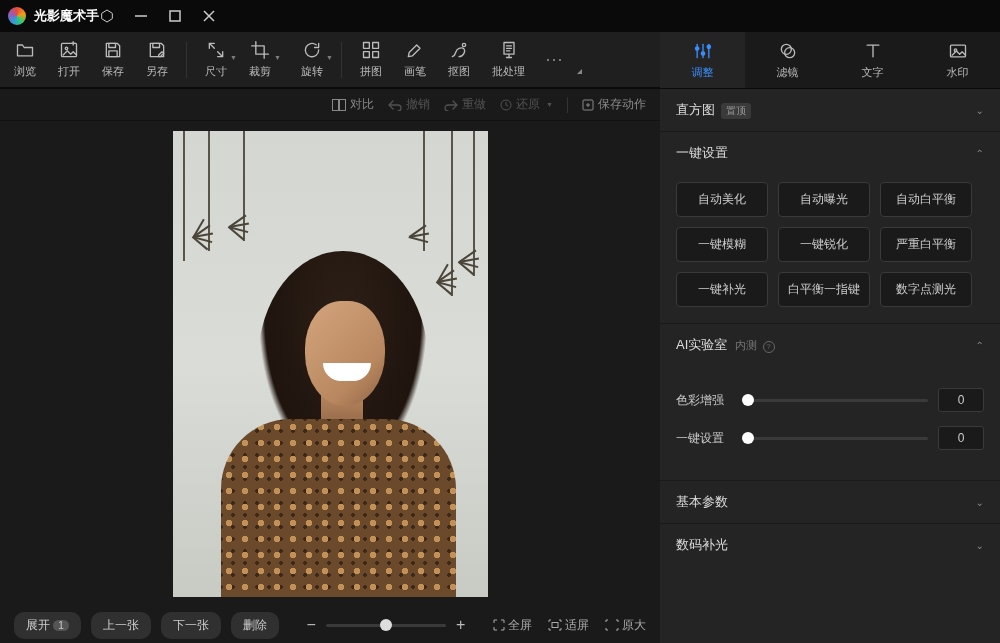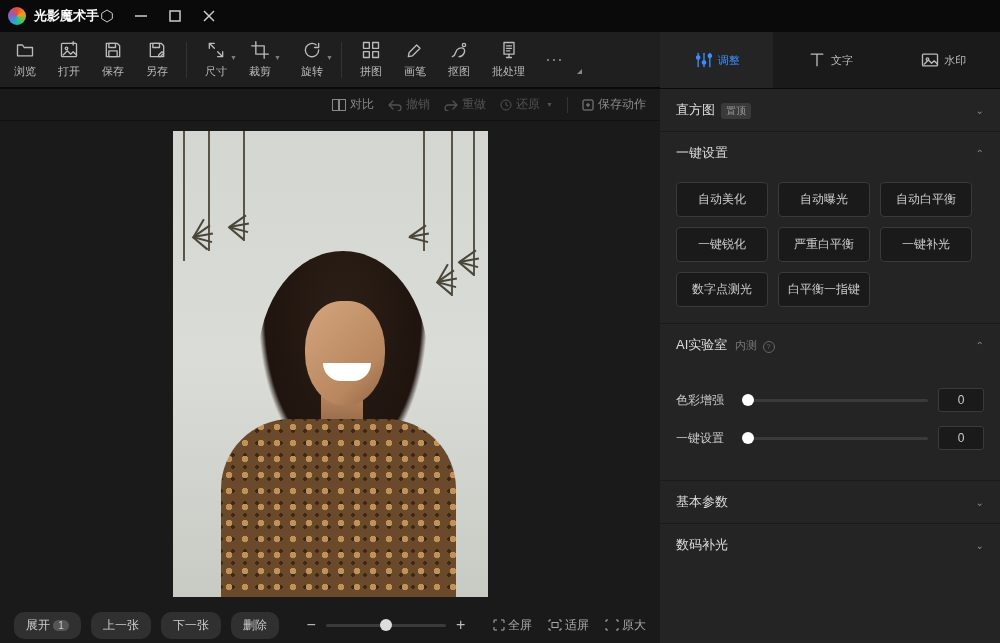--- a/index.html
+++ b/index.html
@@ -15,21 +15,21 @@
 .toolbar { height: 56px; background: #1f1f1f; display: flex; align-items: center; padding: 0 14px; border-bottom: 1px solid #0a0a0a; }
 .tb-group { display: flex; align-items: center; gap: 22px; }
 .tb-sep { width: 1px; height: 36px; background: #333; margin: 0 18px; }
 .tb-item { display: flex; flex-direction: column; align-items: center; gap: 4px; cursor: pointer; color: #bbb; }
 .tb-icon { width: 20px; height: 20px; display: flex; align-items: center; justify-content: center; }
 .tb-label { font-size: 11px; }
 .tb-more { color: #888; font-size: 18px; padding: 0 6px; cursor: pointer; }
 .tb-triangle { width: 0; height: 0; border-left: 5px solid transparent; border-bottom: 5px solid #888; margin-top: 24px; cursor: pointer; }
 
 .tabbar { display: flex; height: 56px; }
-.tab { flex: 1; display: flex; align-items: center; justify-content: center; gap: 4px; font-size: 11px; color: #bbb; cursor: pointer; background: #1a1a1a; }
+.tab { flex: 1; display: flex; flex-direction: column; align-items: center; justify-content: center; gap: 4px; font-size: 11px; color: #bbb; cursor: pointer; background: #1a1a1a; }
 .tab.active { color: #3b8eff; background: #242424; }
 .tab-icon { width: 20px; height: 20px; display: flex; align-items: center; justify-content: center; }
 
 .body { display: flex; height: calc(643px - 88px); }
 .canvas-area { flex: 1; display: flex; flex-direction: column; background: #1a1a1a; }
 .canvas-sub { height: 32px; display: flex; justify-content: flex-end; align-items: center; gap: 14px; padding: 0 14px; color: #888; font-size: 12px; border-bottom: 1px solid #111; }
 .canvas-sub .sub-item { display: flex; align-items: center; gap: 4px; cursor: pointer; }
 .canvas-sub .sub-sep { width: 1px; height: 16px; background: #333; }
 .canvas-main { flex: 1; display: flex; align-items: center; justify-content: center; background: #1a1a1a; }
 .photo { width: 315px; height: 466px; position: relative; overflow: hidden; }
@@ -240,20 +240,29 @@
             <circle cx="12" cy="15" r="2" fill="currentColor"></circle>
             <line x1="19" y1="4" x2="19" y2="20"></line>
             <circle cx="19" cy="7" r="2" fill="currentColor"></circle>
           </svg>
         </div>
         <span>调整</span>
       </div>
       <div class="tab">
         <div class="tab-icon">
           <svg width="20" height="20" viewBox="0 0 24 24" fill="none" stroke="currentColor" stroke-width="1.6" stroke-linecap="round" stroke-linejoin="round">
+            <circle cx="10" cy="10" r="6"></circle>
+            <circle cx="14" cy="14" r="6"></circle>
+          </svg>
+        </div>
+        <span>滤镜</span>
+      </div>
+      <div class="tab">
+        <div class="tab-icon">
+          <svg width="20" height="20" viewBox="0 0 24 24" fill="none" stroke="currentColor" stroke-width="1.6" stroke-linecap="round" stroke-linejoin="round">
             <path d="M5 5h14M12 5v14"></path>
           </svg>
         </div>
         <span>文字</span>
       </div>
       <div class="tab">
         <div class="tab-icon">
           <svg width="20" height="20" viewBox="0 0 24 24" fill="none" stroke="currentColor" stroke-width="1.6" stroke-linecap="round" stroke-linejoin="round">
             <rect x="3" y="5" width="18" height="14" rx="1"></rect>
             <circle cx="9" cy="11" r="1.5"></circle>
@@ -400,25 +409,26 @@
 
     <div class="sec-header">
       <span>一键设置</span>
       <span class="chev">⌃</span>
     </div>
     <div class="sec-body">
       <div class="btn-grid" id="one-click-grid">
           <button>自动美化</button>
           <button>自动曝光</button>
           <button>自动白平衡</button>
+          <button>一键模糊</button>
           <button>一键锐化</button>
           <button>严重白平衡</button>
           <button>一键补光</button>
+          <button>白平衡一指键</button>
           <button>数字点测光</button>
-          <button>白平衡一指键</button>
         </div>
     </div>
     <div class="divider"></div>
 
     <div class="sec-header">
       <div>
         <span>AI实验室</span>
         <span style="color:#777;font-size:11px;margin-left:4px;">内测</span>
         <span class="info-icon">?</span>
       </div>

